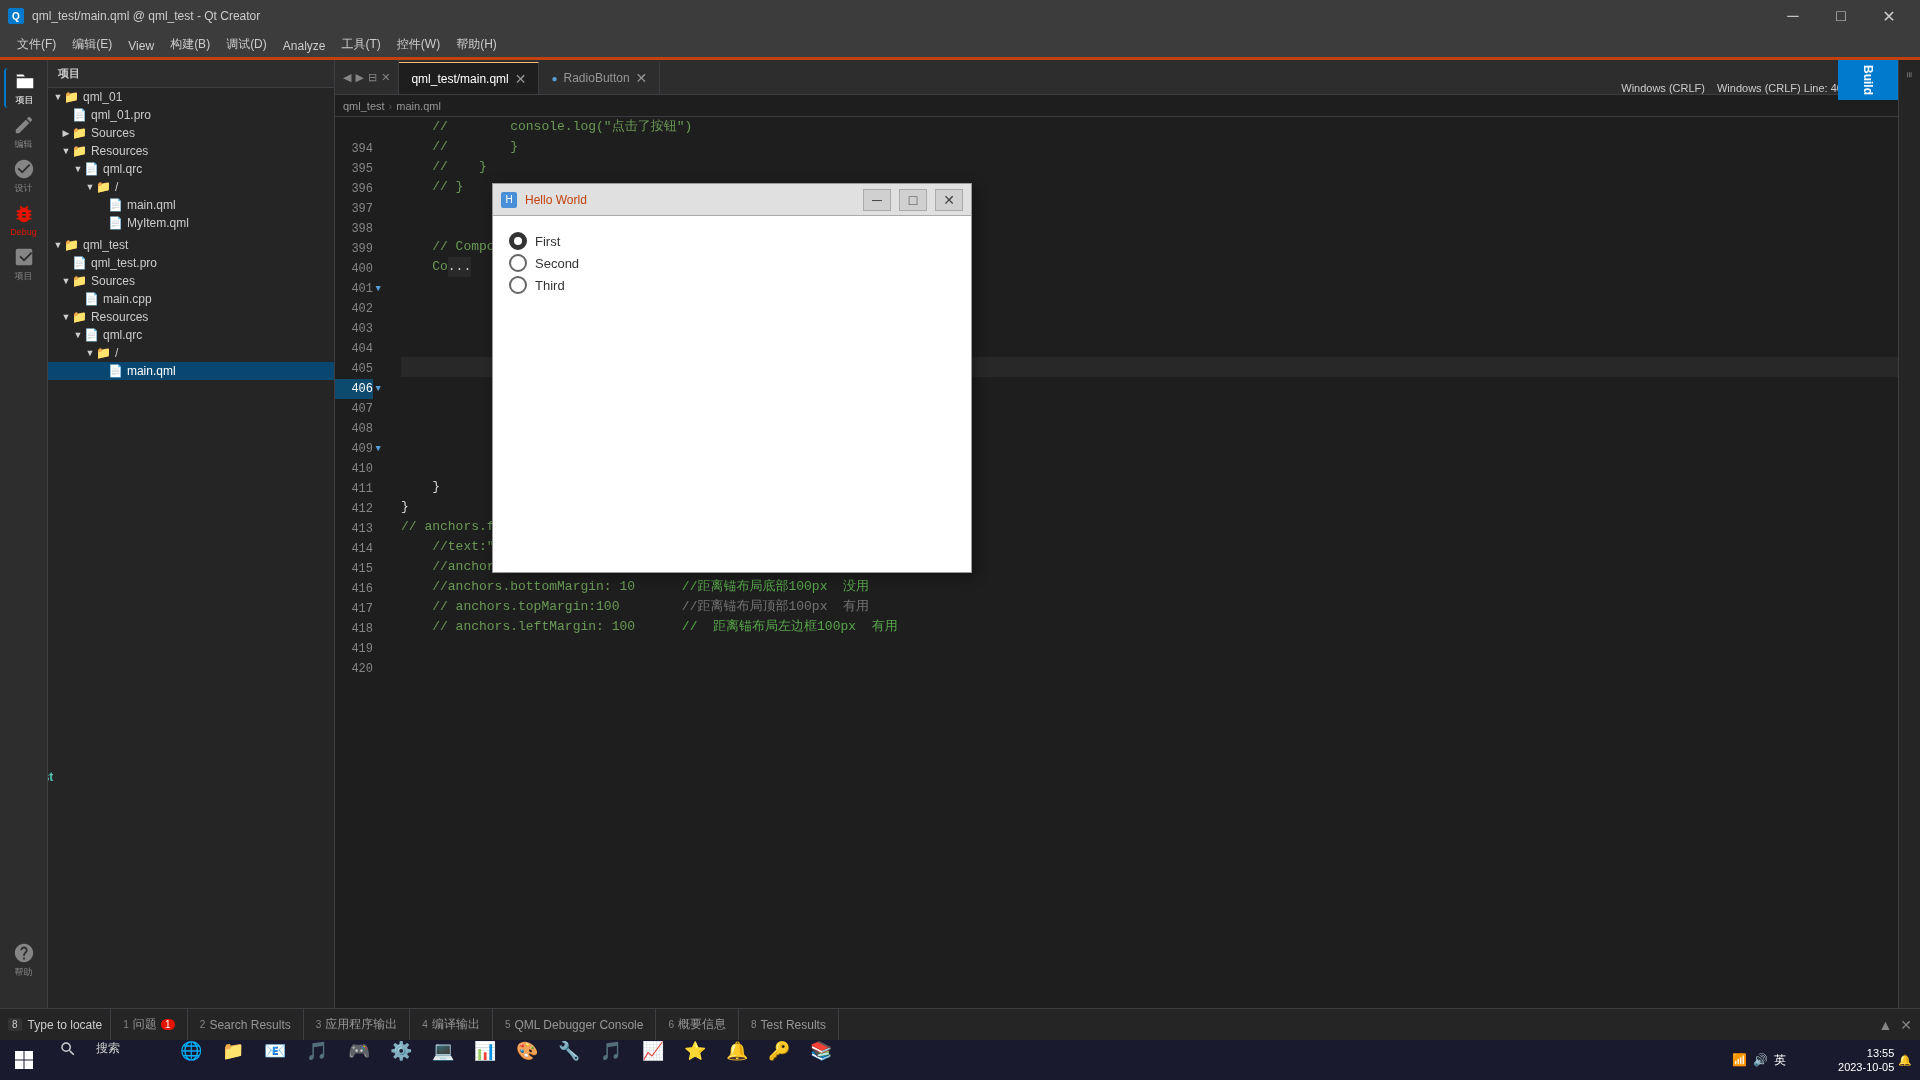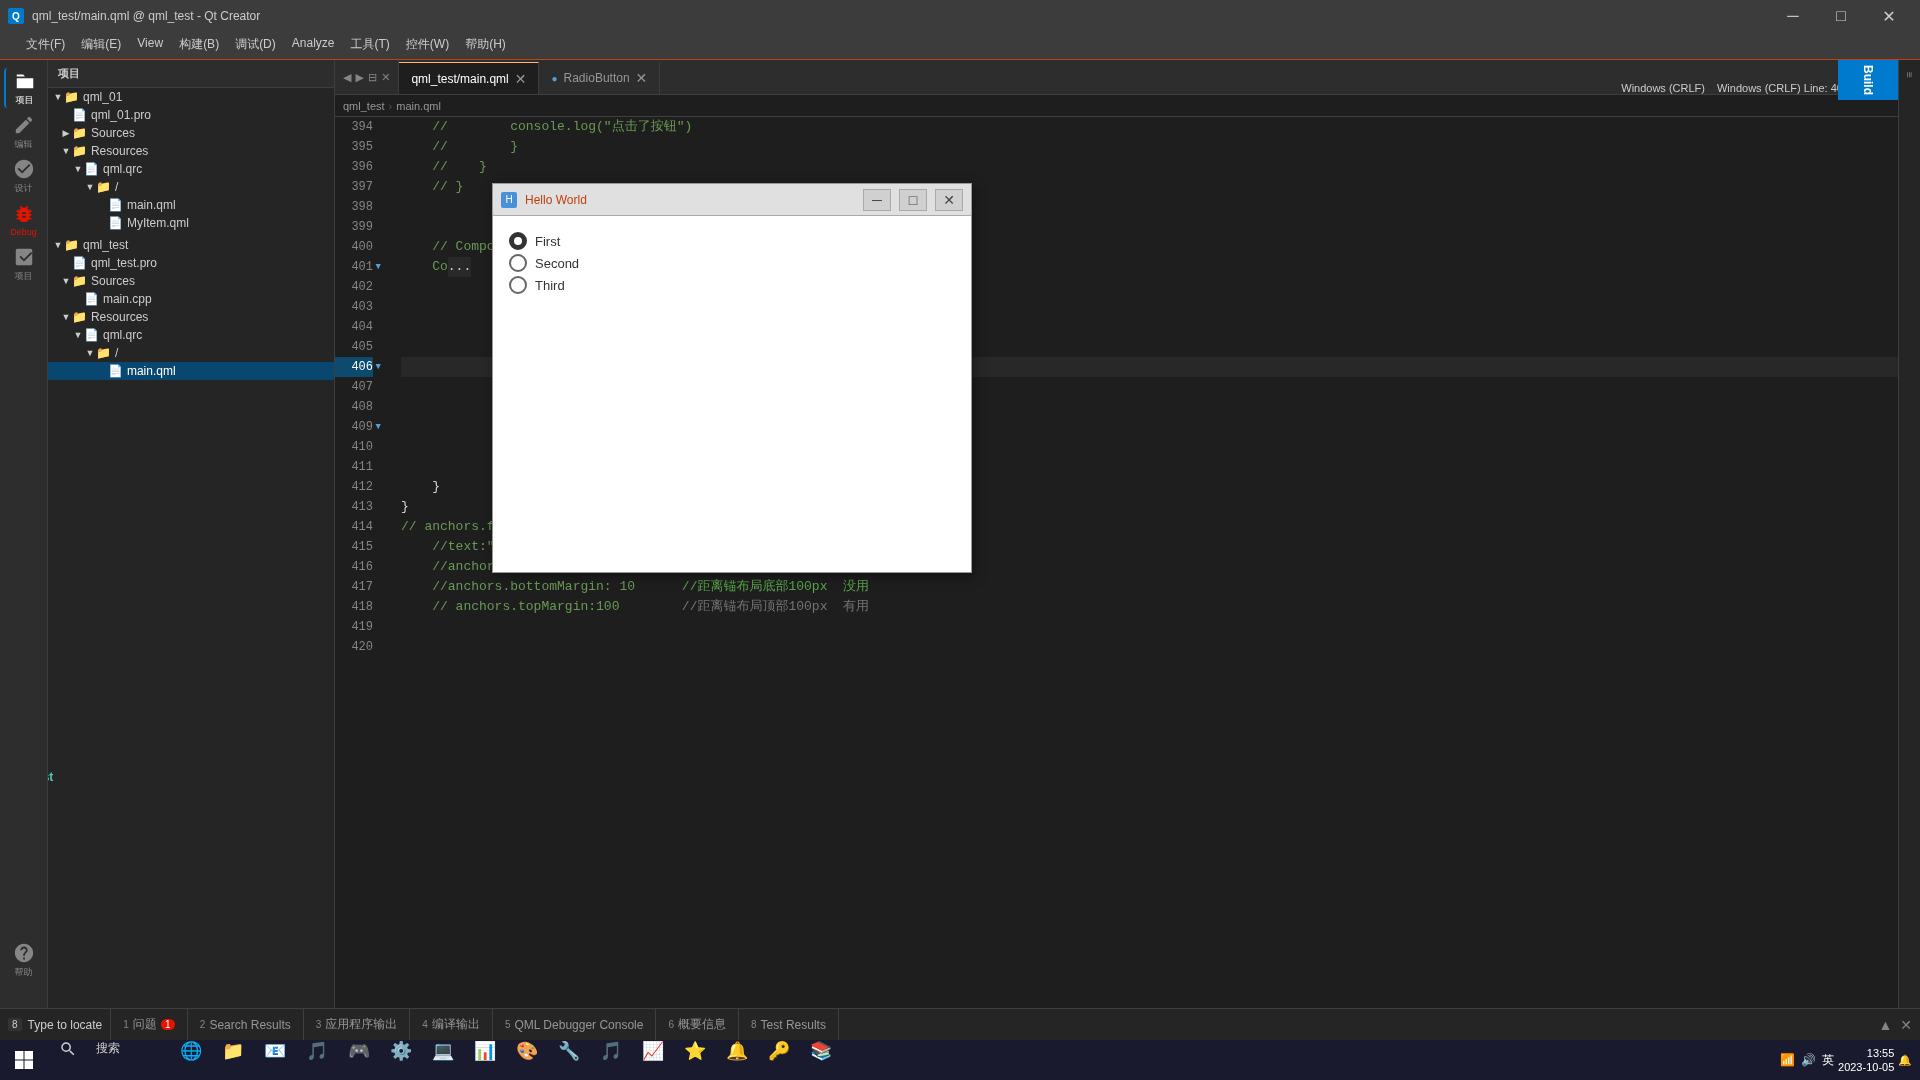--- a/index.html
+++ b/index.html
@@ -38,23 +38,23 @@
       border: none; color: #ccc;
       font-size: 16px; cursor: pointer;
       display: flex; align-items: center; justify-content: center;
     }
 
     
     .menu-bar {
       height: 28px;
       background: #3c3c3c;
       display: flex;
-      align-items: flex-start;
-      padding: 0 18px;
-      border-bottom: 1px solid #c2410c;
+      align-items: flex-end;
+      padding: 0 9px;
+      border-bottom: 3px solid #c2410c;
     }
     .menu-item {
       color: #ccc;
       font-size: 12px;
       padding: 4px 8px;
       cursor: pointer;
       border-radius: 3px;
     }
 
     
@@ -175,20 +175,21 @@
     .line-numbers {
       width: 50px;
       background: #1e1e1e;
       color: #858585;
       text-align: center;
       padding-right: 12px;
       padding-top: 0;
       line-height: 20px;
       user-select: none;
       flex-shrink: 0;
+      margin-top: 22px;
     }
     .line-number {
       height: 20px;
       display: flex;
       align-items: center;
       justify-content: flex-end;
       font-size: 12px;
     }
     .line-number.active-line {
       color: #ddd;
@@ -643,20 +644,21 @@
         <div class="code-line"></div>
         <div class="code-line"></div>
         <div class="code-line"></div>
         <div class="code-line"><span style="color:#d4d4d4;">    }</span></div>
         <div class="code-line"><span style="color:#d4d4d4;">}</span></div>
         <div class="code-line cm"><span class="cm">// anchors.fill: parent</span></div>
         <div class="code-line cm"><span class="cm">    //text:"你好"</span></div>
         <div class="code-line cm"><span class="cm">    //anchors.centerIn:parent       <span style="color:#57a64a;">　　//置于父控件的中央</span></span></div>
         <div class="code-line cm"><span class="cm">    //anchors.bottomMargin: 10      <span style="color:#57a64a;">//距离锚布局底部100px  没用</span></span></div>
         <div class="code-line cm"><span class="cm">    // anchors.topMargin:100        <span style="color:#737373;">//距离锚布局顶部100px  有用</span></span></div>
+        <div class="code-line cm"><span class="cm">    // anchors.leftMargin: 100      <span style="color:#57a64a;">//  距离锚布局左边框100px  有用</span></span></div>
       </div>
     </div>
   </div>
 
   <div style="width: 22px; background: #252526; border-left: 1px solid #3e3e42; display: flex; flex-direction: column; align-items: center; padding-top: 4px;">
     <span style="color:#858585; font-size:10px; cursor:pointer; writing-mode:vertical-lr; padding: 8px 0;">≡</span>
   </div>
 </div>
 
 <div class="popup-window">
@@ -829,19 +831,19 @@
     <div class="taskbar-app">
       <span style="font-size: 18px;">📚</span>
     </div>
   </div>
   <div class="taskbar-right">
     <div class="sys-tray">
       <span style="cursor:pointer; font-size:12px;">📶</span>
       <span style="cursor:pointer; font-size:12px;">🔊</span>
       <span style="cursor:pointer; font-size:12px;">英</span>
     </div>
-    <div class="time-block" style="cursor:pointer;">
+    <div class="time-block" style="cursor:pointer;margin-left:48px;">
       <div>13:55</div>
       <div>2023-10-05</div>
     </div>
     <span style="cursor:pointer;">🔔</span>
   </div>
 </div>
 
 </body></html>

